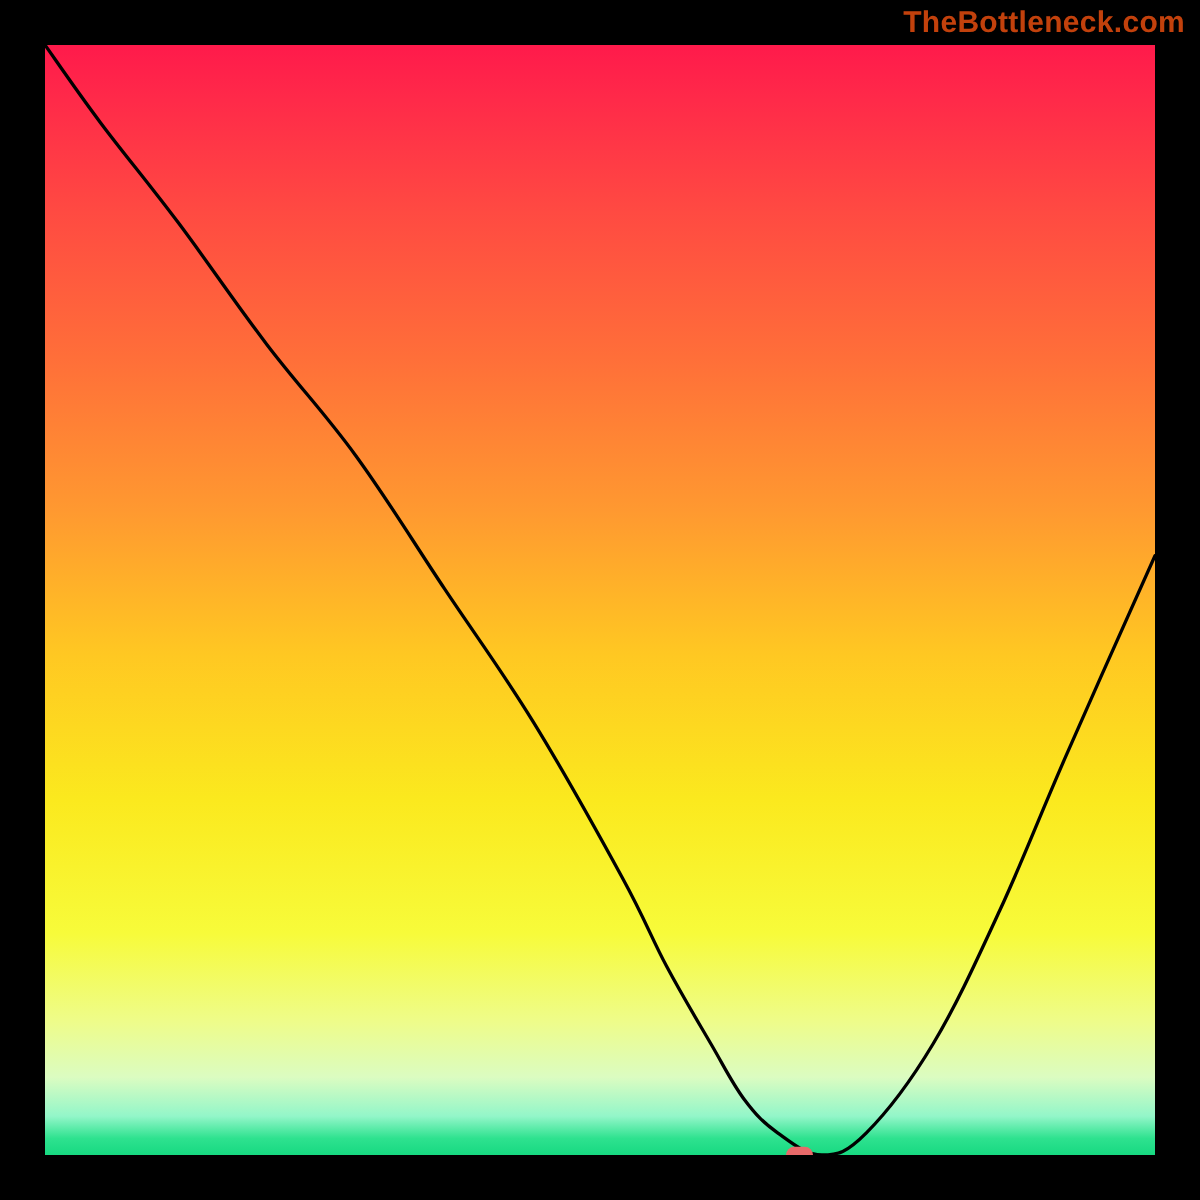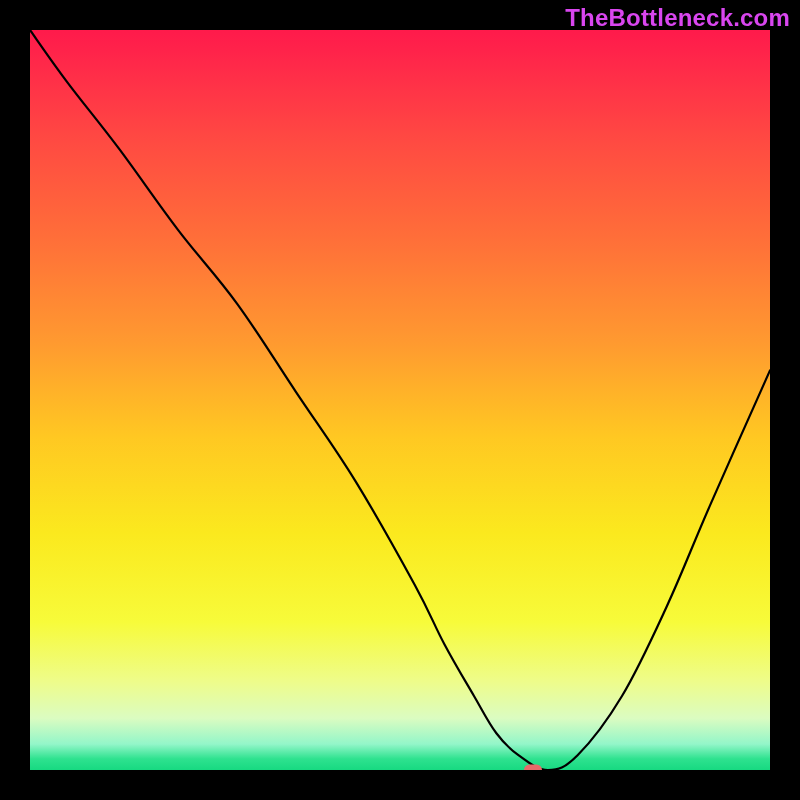--- a/index.html
+++ b/index.html
@@ -14,22 +14,22 @@
   .frame {
     position: relative;
     width: 800px;
     height: 800px;
     background: #000;
   }
   .watermark {
     position: absolute;
     top: 4px;
     right: 10px;
-    color: #d946ef;
-    font-size: 24px;
+    color: #c2410c;
+    font-size: 20px;
     font-weight: 600;
     letter-spacing: 0.2px;
     z-index: 10;
   }
   .plot-area {
     position: absolute;
     left: 30px;
     top: 30px;
     width: 740px;
     height: 740px;

